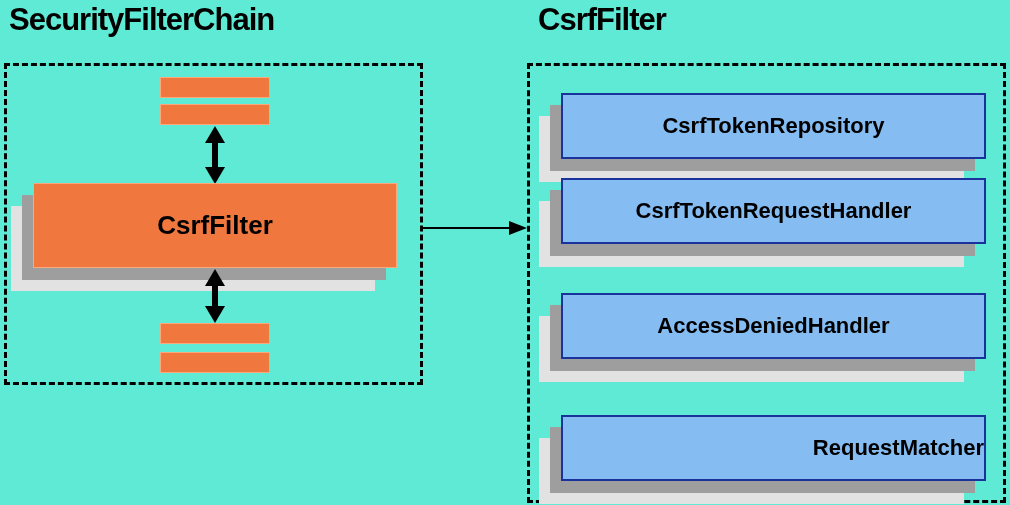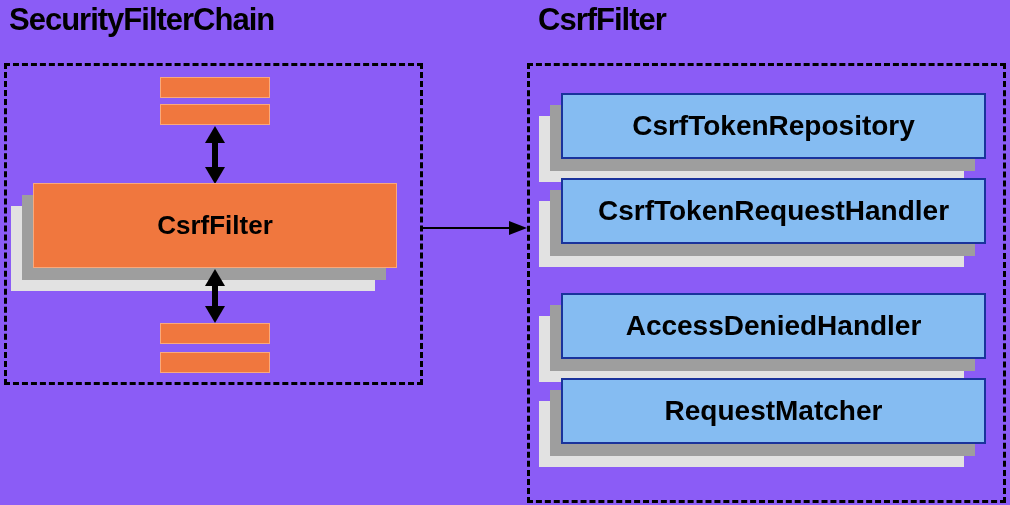--- a/index.html
+++ b/index.html
@@ -5,21 +5,21 @@
   html, body {
     margin: 0;
     padding: 0;
     background: #ffffff;
     font-family: "Liberation Sans", "DejaVu Sans", sans-serif;
   }
   .stage {
     position: relative;
     width: 1010px;
     height: 505px;
-    background: #8b5cf6;
+    background: #5eead4;
     overflow: hidden;
   }
   .panel-title {
     position: absolute;
     top: 2px;
     font-size: 31px;
     font-weight: bold;
     color: #000000;
     letter-spacing: -1px;
     white-space: nowrap;
@@ -73,29 +73,29 @@
     left: 561px;
     width: 425px;
     height: 66px;
     background: #85BCF2;
     border: 2px solid #1A339C;
     box-sizing: border-box;
     box-shadow: -11px 12px 0 0 #9E9E9E, -22px 23px 0 0 #E2E2E2;
     display: flex;
     align-items: center;
     justify-content: center;
-    font-size: 28px;
+    font-size: 22px;
     font-weight: bold;
     color: #000000;
     white-space: nowrap;
   }
   .comp-1 { top: 93px; }
   .comp-2 { top: 178px; }
   .comp-3 { top: 293px; }
-  .comp-4 { top: 378px; }
+  .comp-4 { top: 415px; justify-content: flex-end; }
 
   .v-arrow {
     position: absolute;
     left: 204px;
     width: 22px;
   }
   .v-arrow-1 { top: 126px; height: 58px; }
   .v-arrow-2 { top: 269px; height: 54px; }
 
   .h-arrow {

